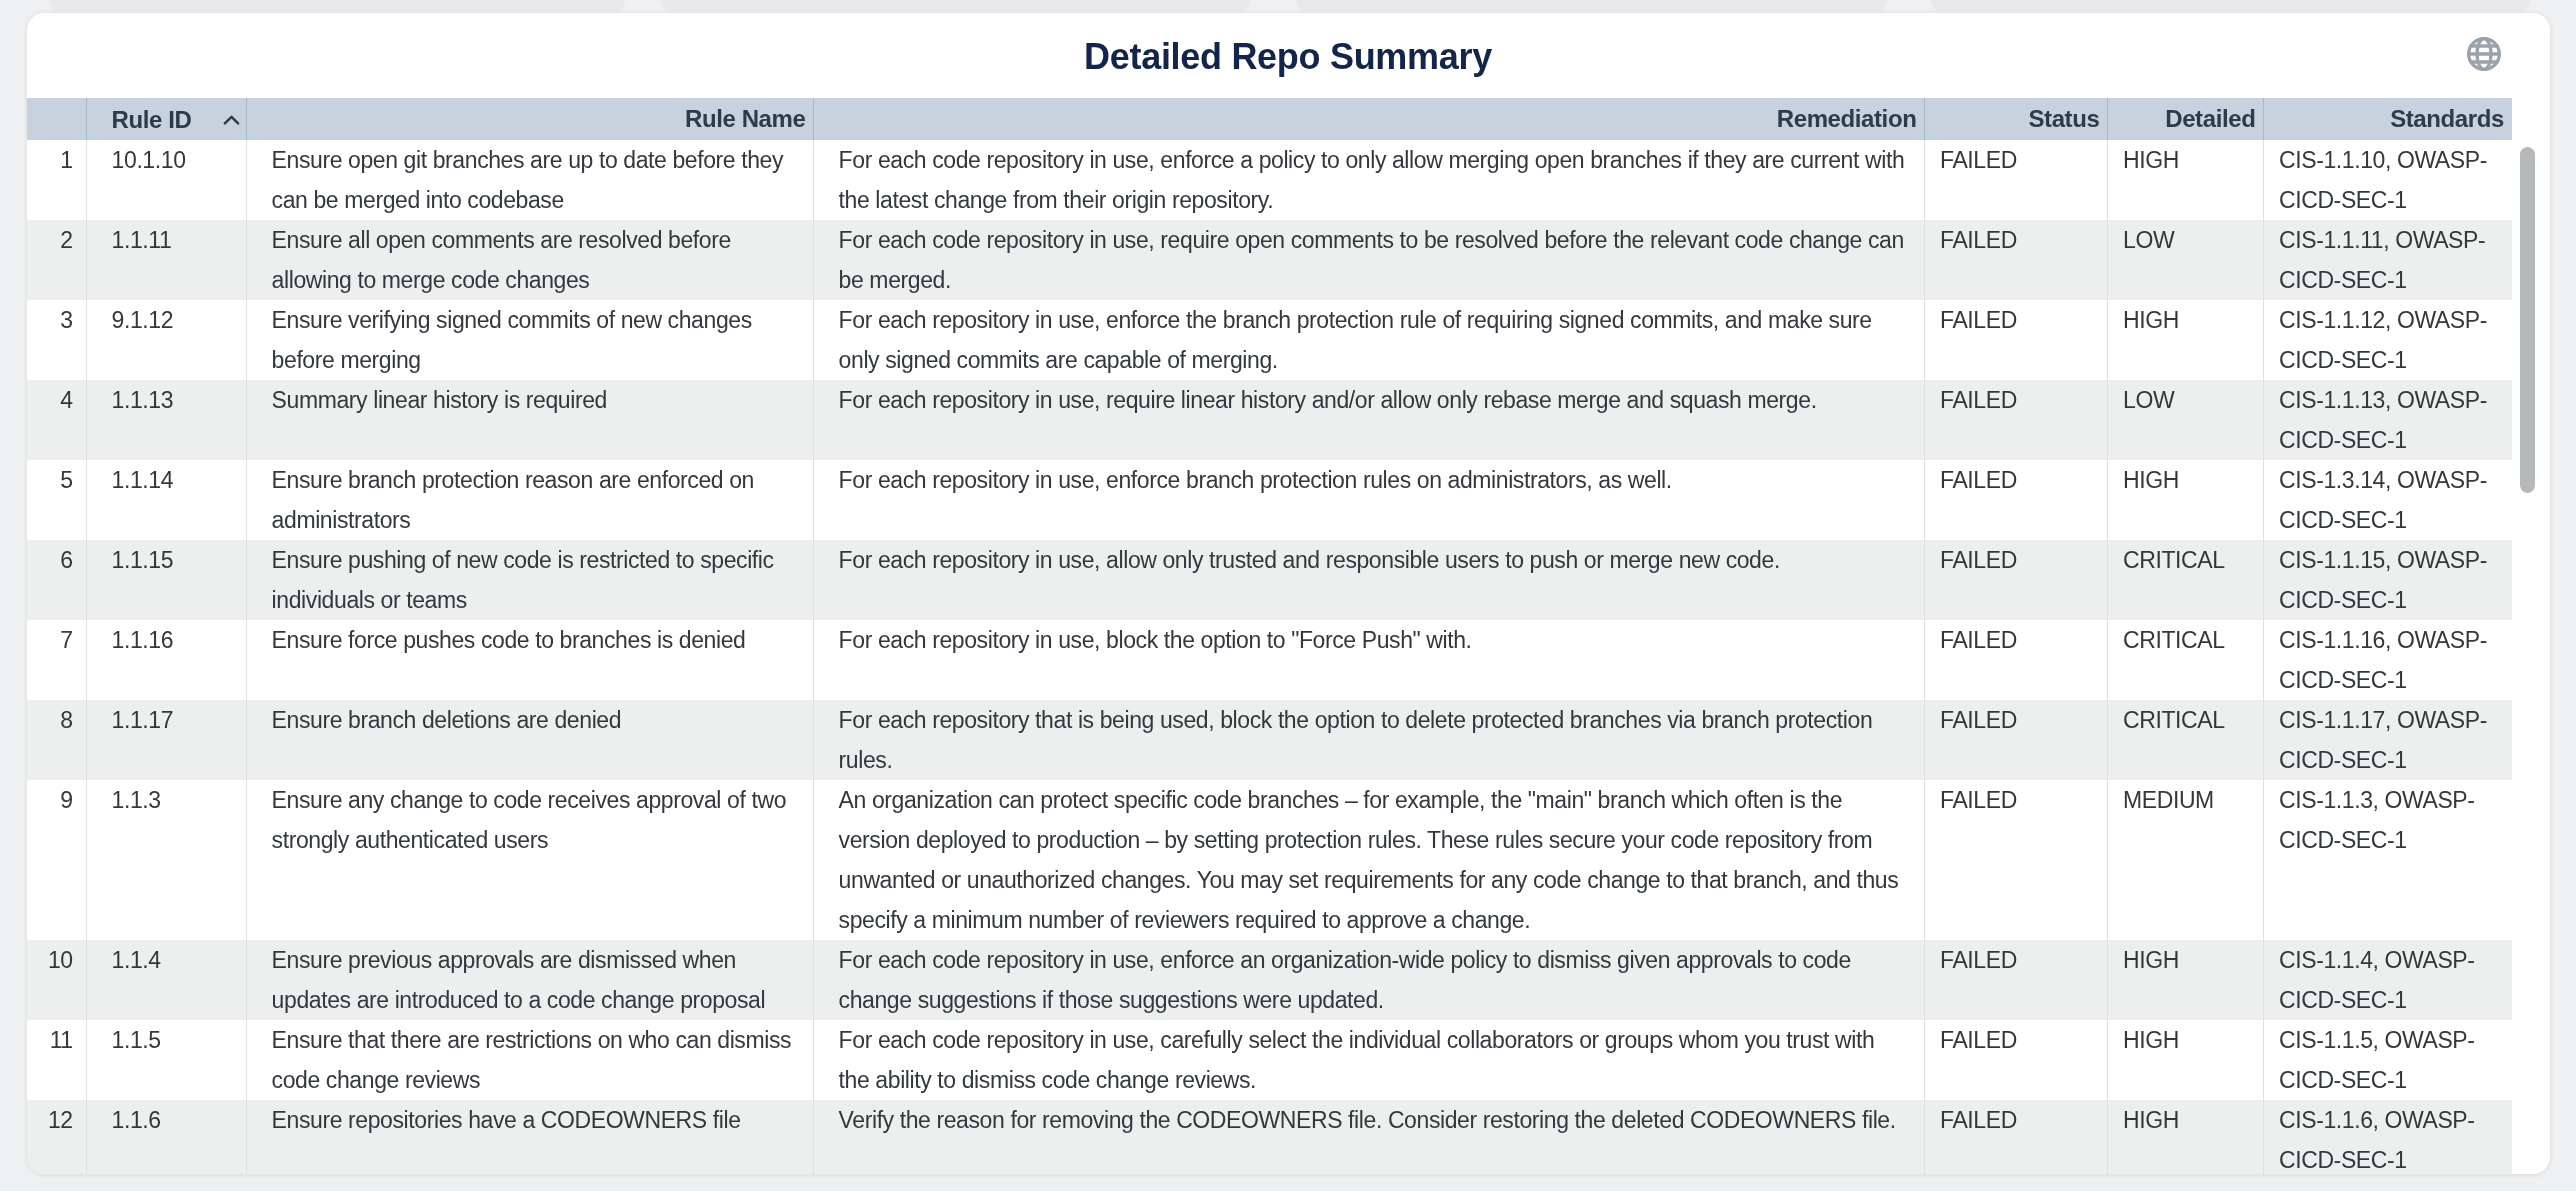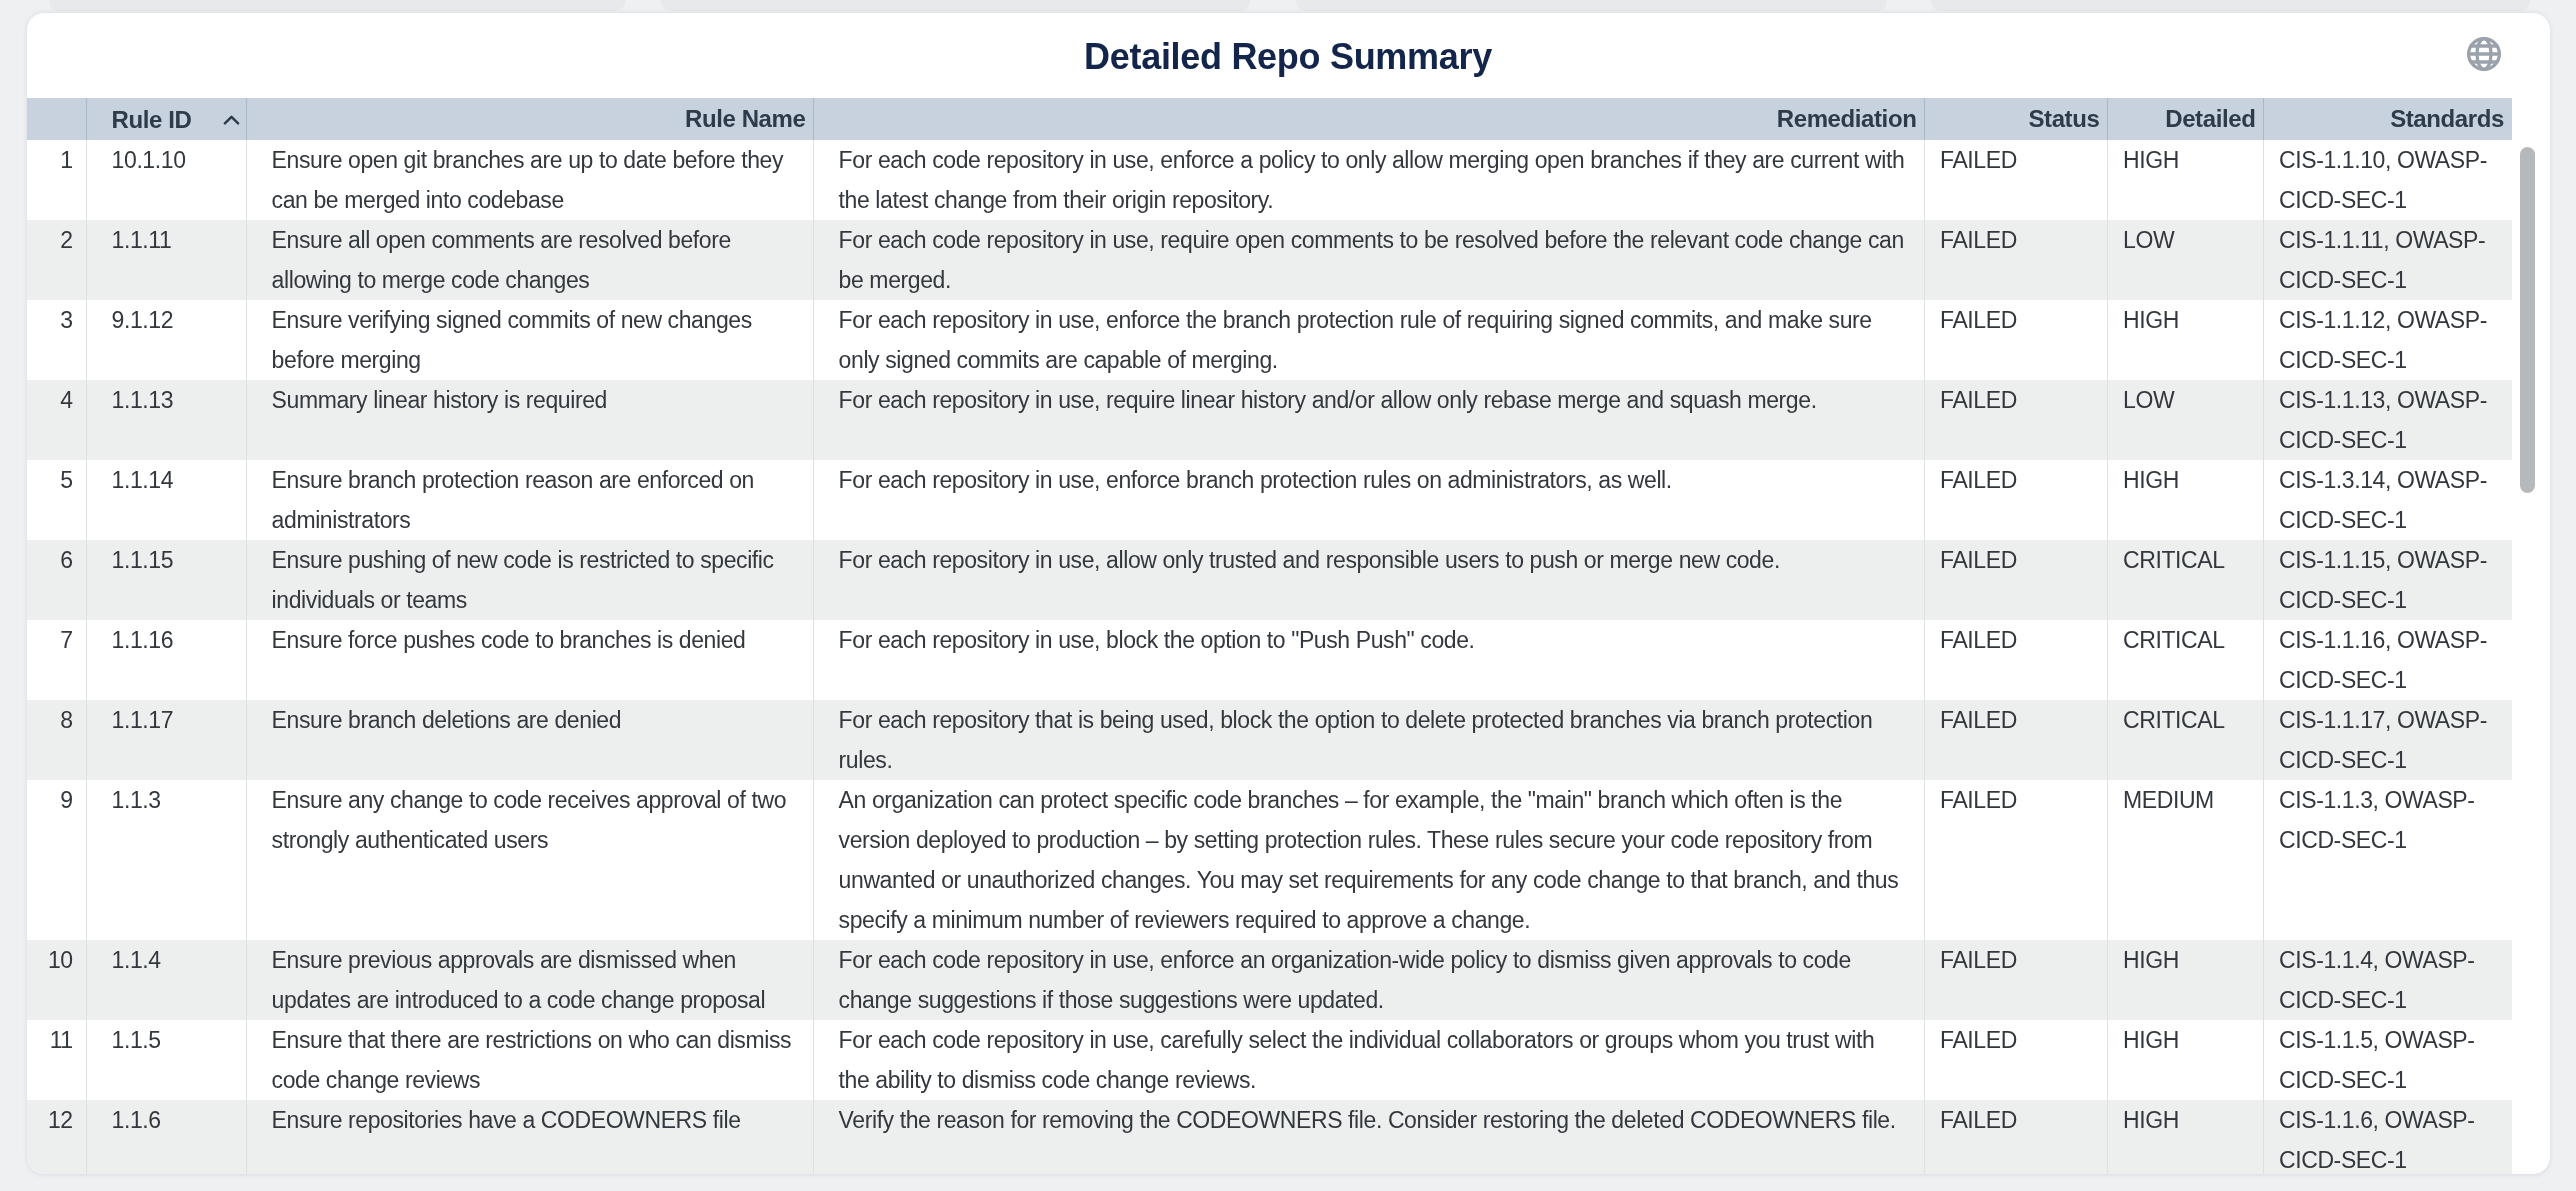--- a/index.html
+++ b/index.html
@@ -163,21 +163,21 @@
     <td class="col-rulename">Ensure pushing of new code is restricted to specific individuals or teams</td>
     <td class="col-remediation">For each repository in use, allow only trusted and responsible users to push or merge new code.</td>
     <td class="col-status">FAILED</td>
     <td class="col-severity">CRITICAL</td>
     <td class="col-standards">CIS-1.1.15, OWASP-CICD-SEC-1</td>
   </tr>
         <tr>
     <td class="col-num">7</td>
     <td class="col-ruleid">1.1.16</td>
     <td class="col-rulename">Ensure force pushes code to branches is denied</td>
-    <td class="col-remediation">For each repository in use, block the option to "Push Push" code.</td>
+    <td class="col-remediation">For each repository in use, block the option to "Force Push" with.</td>
     <td class="col-status">FAILED</td>
     <td class="col-severity">CRITICAL</td>
     <td class="col-standards">CIS-1.1.16, OWASP-CICD-SEC-1</td>
   </tr>
         <tr>
     <td class="col-num">8</td>
     <td class="col-ruleid">1.1.17</td>
     <td class="col-rulename">Ensure branch deletions are denied</td>
     <td class="col-remediation">For each repository that is being used, block the option to delete protected branches via branch protection rules.</td>
     <td class="col-status">FAILED</td>

